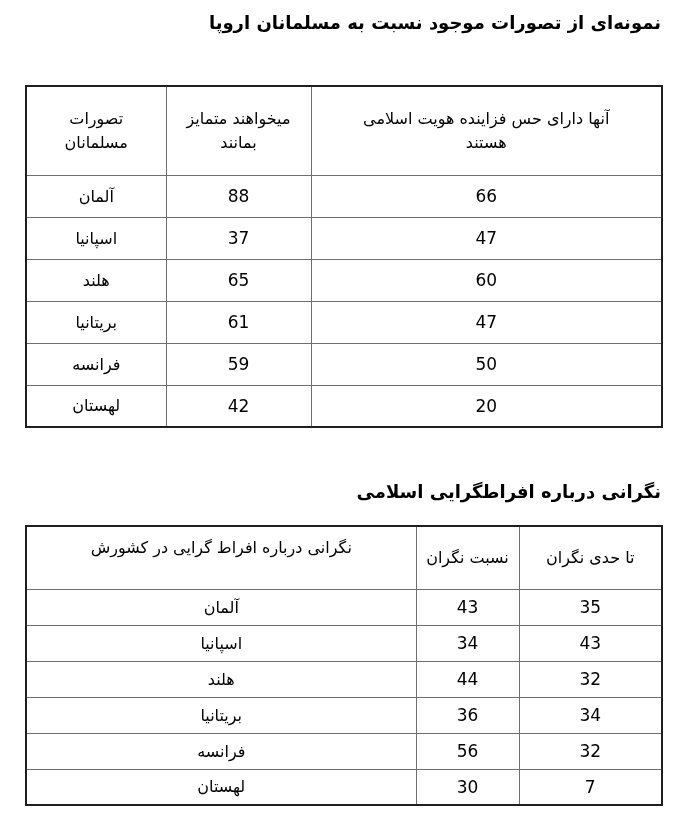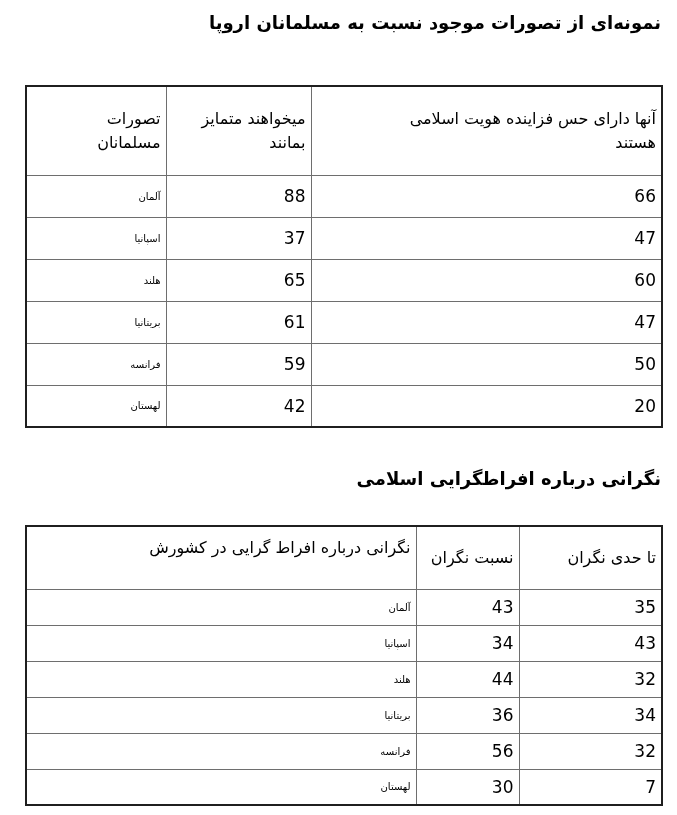--- a/index.html
+++ b/index.html
@@ -5,44 +5,44 @@
   html,body{margin:0;padding:0;}
   body{
     width:677px;height:815px;position:relative;background:#ffffff;
     font-family:"DejaVu Sans", sans-serif;color:#000;overflow:hidden;
   }
   .doc-title{
     position:absolute;right:16px;direction:rtl;text-align:left;
     font-size:18px;font-weight:bold;letter-spacing:0;white-space:nowrap;
   }
   #title1{top:12px;}
-  #title2{top:468px;}
+  #title2{top:481px;}
   table{
     border-collapse:collapse;table-layout:fixed;direction:rtl;
     position:absolute;left:25px;background:#fff;
     border:2px solid #1f1f1f;
   }
   #table1{top:85px;width:636px;}
   #table2{top:525px;width:636px;}
   td,th{
     border:1px solid #6e6e6e;
     padding:0 5px;
-    text-align:right;vertical-align:middle;
+    text-align:center;vertical-align:middle;
     font-weight:normal;overflow:hidden;
   }
   .hdr{
     white-space:pre-line;
     font-size:16px;line-height:24px;
   }
   #table1 tr.header-row{height:89px;}
   #table1 tr.data-row{height:42px;}
   #table2 tr.header-row{height:63px;}
   #table2 tr.data-row{height:36px;}
   #table2 th.hdr-rowlabel{vertical-align:top;padding-top:9px;white-space:nowrap;}
-  .country{font-size:10px;}
+  .country{font-size:16px;}
   .num{font-size:17px;margin-top:16px;}
 </style>
 </head>
 <body>
 
 <div id="title1" class="doc-title">نمونه‌ای از تصورات موجود نسبت به مسلمانان اروپا</div>
 
 <table id="table1">
   <colgroup>
     <col style="width:351px">

